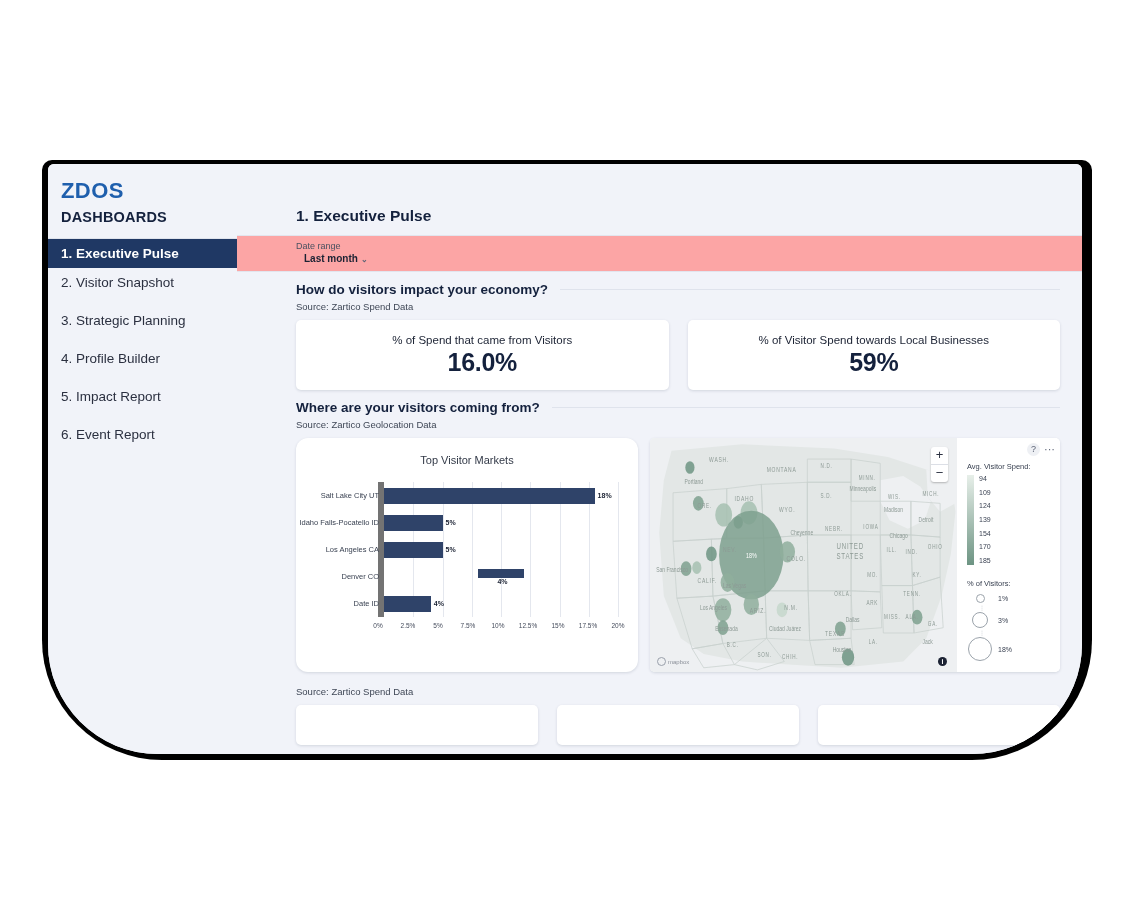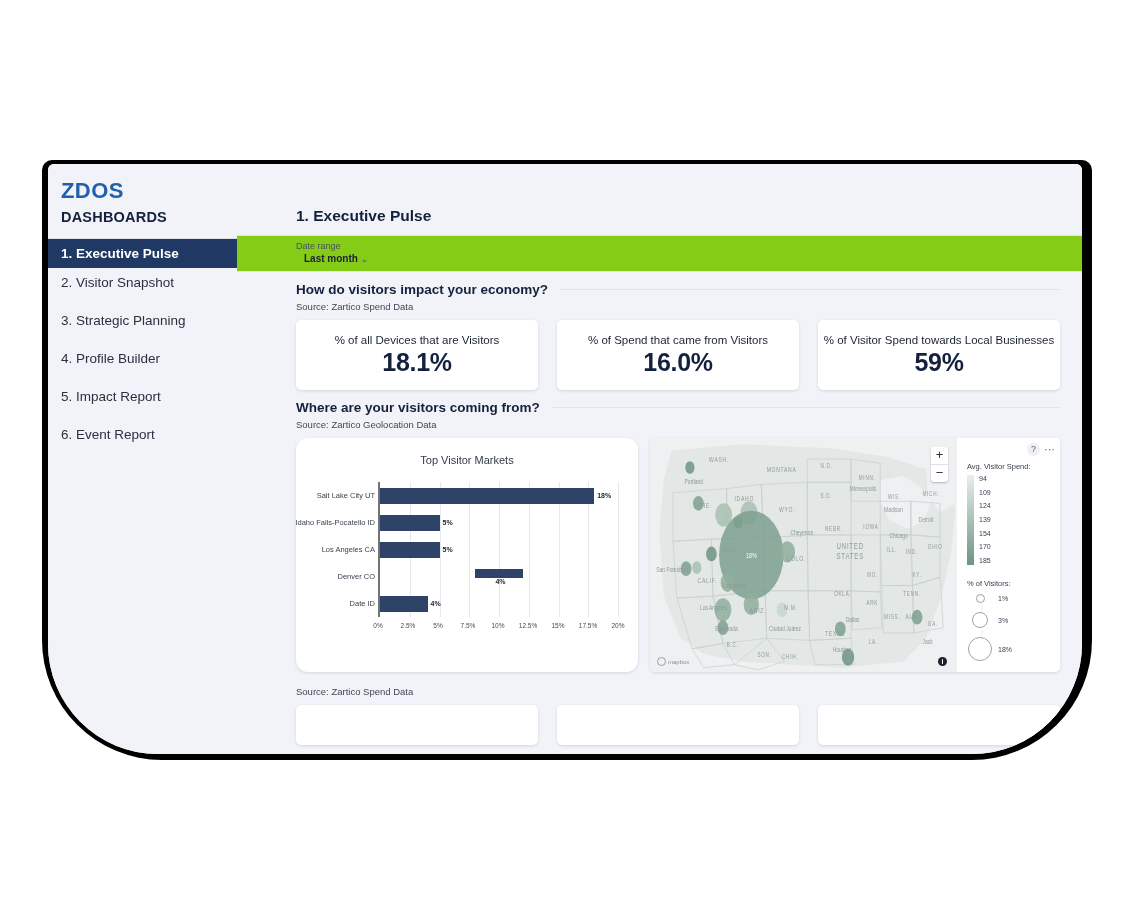--- a/index.html
+++ b/index.html
@@ -73,21 +73,21 @@
   }
   .page-title {
     font-size: 15.5px; font-weight: bold; color: #14213d;
     padding: 43px 0 0 59px;
   }
   .toolbar {
     margin-top: 10px;
     border-top: 1px solid #e2e5ee;
     border-bottom: 1px solid #e2e5ee;
     padding: 5px 0 5px 59px;
-    background: #84cc16;
+    background: #fca5a5;
   }
   .dr-label { font-size: 9px; color: #4a5160; line-height: 11px; }
   .dr-value { font-size: 10px; font-weight: bold; color: #1b2233; line-height: 13px; padding-left: 8px; }
   .dr-value .caret { font-size: 8px; color: #5b6375; margin-left: 3px; }
 
   .section {
     padding: 10px 0 0 59px;
   }
   .sec-head-row { display: flex; align-items: center; padding-right: 22px; }
   .sec-title {
@@ -125,21 +125,21 @@
   .panel-map { flex: 1; height: 234px; display: flex; overflow: hidden; }
 
   .chart-title {
     text-align: center; font-size: 11px; color: #333a48;
     padding-top: 16px;
   }
   
   .bars-wrap { position: relative; margin: 16px 20px 0 0; padding-left: 82px; height: 145px; }
   .plot {
     position: relative; height: 135px;
-    border-left: 2px solid #737373;
+    border-left: 6px solid #737373;
   }
   .gridline {
     position: absolute; top: 0; bottom: 0; width: 1px; background: #e4e7ee;
   }
   .bar-row {
     position: absolute; left: 0; height: 16px;
     display: flex; align-items: center;
   }
   .bar {
     height: 16px; background: #2f4369;
@@ -261,24 +261,20 @@
         </div>
       </div>
 
       <div class="section">
         <div class="sec-head-row">
           <div class="sec-title">How do visitors impact your economy?</div>
           <div class="sec-rule"></div>
         </div>
         <div class="sec-source">Source: Zartico Spend Data</div>
         <div class="kpi-row" id="kpi-row">
-            <div class="kpi-card">
-              <div class="kpi-label">% of all Devices that are Visitors</div>
-              <div class="kpi-value">18.1%</div>
-            </div>
             <div class="kpi-card">
               <div class="kpi-label">% of Spend that came from Visitors</div>
               <div class="kpi-value">16.0%</div>
             </div>
             <div class="kpi-card">
               <div class="kpi-label">% of Visitor Spend towards Local Businesses</div>
               <div class="kpi-value">59%</div>
             </div>
           </div>
       </div>

